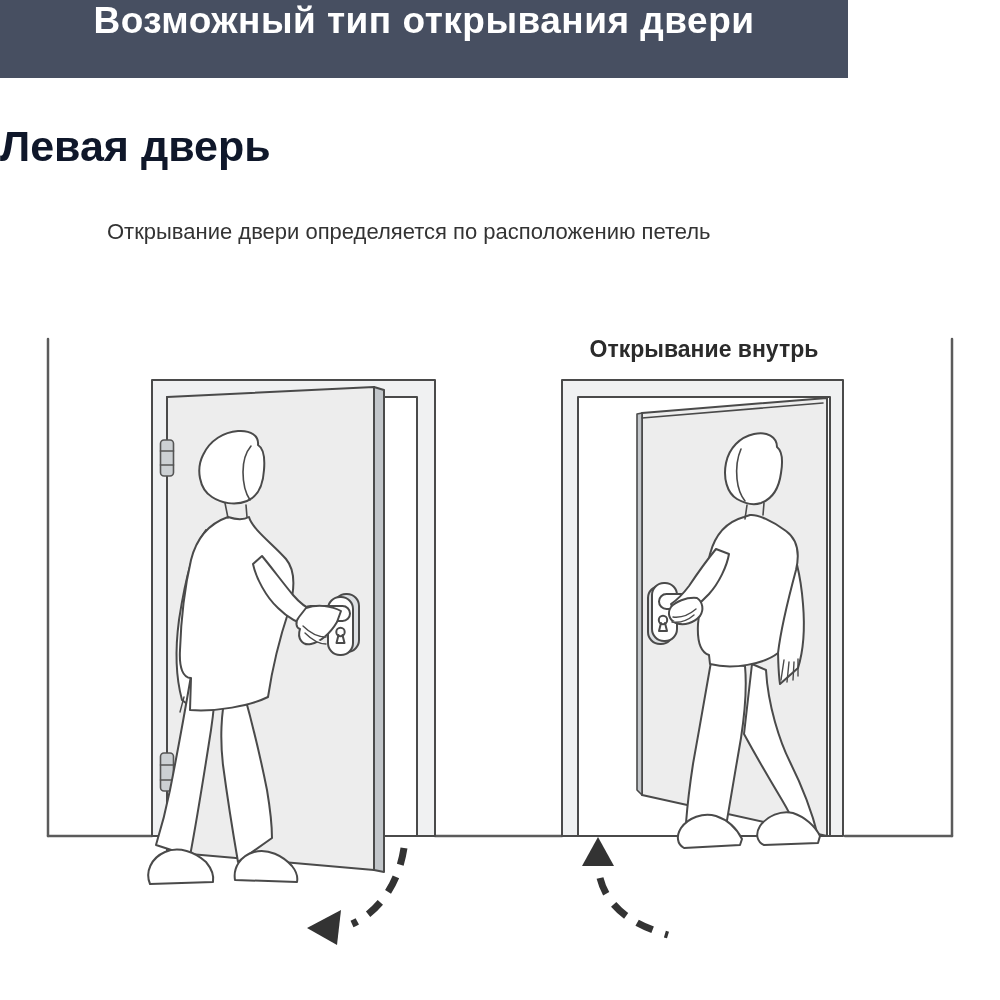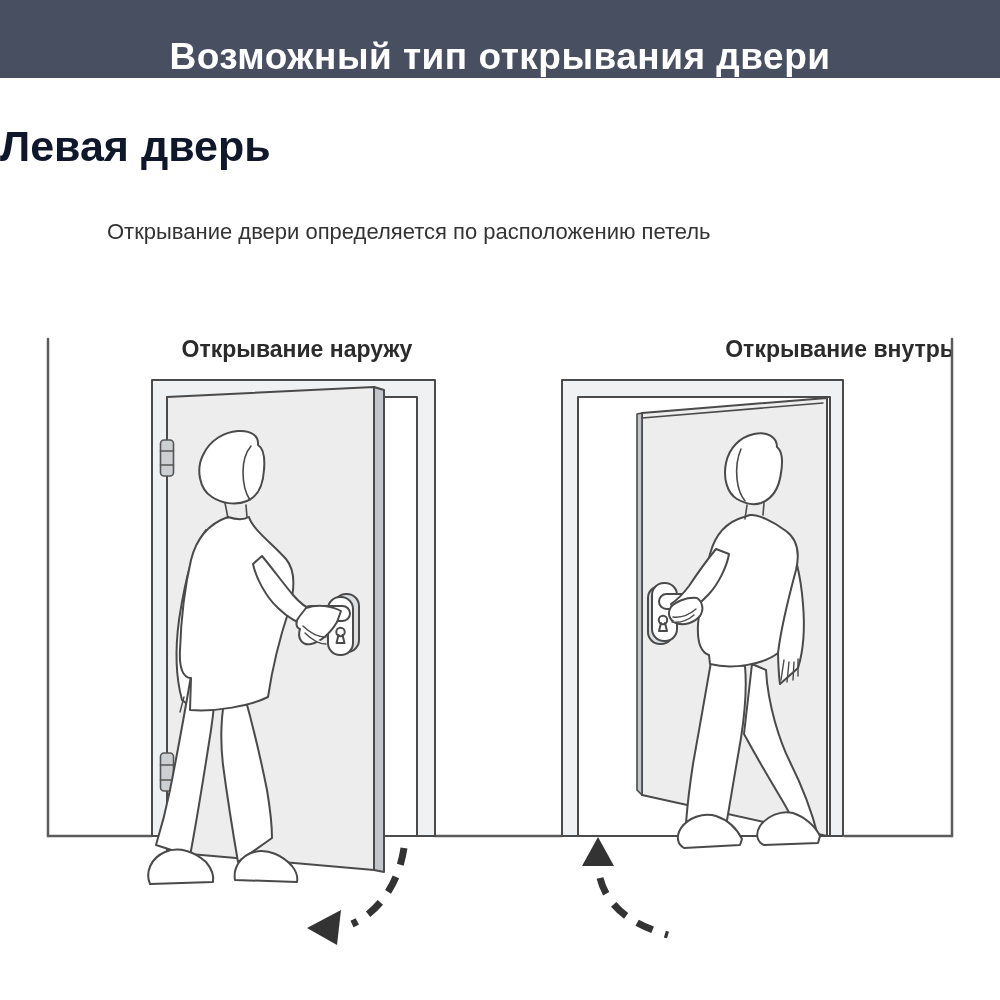--- a/index.html
+++ b/index.html
@@ -1,46 +1,45 @@
 <!DOCTYPE html>
 <html><head>
 <meta charset="utf-8">
 <style>
   html,body{margin:0;padding:0;background:#ffffff;}
   .page{position:relative;width:1000px;height:1000px;background:#ffffff;overflow:hidden;
         font-family:"Liberation Sans","DejaVu Sans",sans-serif;}
-  .header{position:absolute;top:0;left:0;width:1000px;height:78px;background:#474f61;
-          display:flex;align-items:flex-end;justify-content:center;}
+  .header{position:absolute;top:0;left:0;width:848px;height:78px;background:#474f61;
+          display:flex;align-items:flex-start;justify-content:center;}
   .header .title{color:#ffffff;font-size:37px;font-weight:bold;letter-spacing:.5px;}
   .subtitle{position:absolute;top:122px;left:0;width:1000px;
             font-size:43px;font-weight:bold;color:#0f172a;}
   .description{position:absolute;top:214px;left:107px;width:860px;font-size:22px;
                color:#333333;line-height:36px;}
   .diag-label{position:absolute;top:336px;width:500px;text-align:center;
               font-size:23px;font-weight:bold;color:#2b2b2b;}
   .diag-label.left{left:47px;}
-  .diag-label.right{left:454px;text-align:right;}
+  .diag-label.right{left:454px;}
   svg.illustration{position:absolute;top:0;left:0;}
 </style>
 </head>
 <body>
 
 <div class="page">
 
   <div class="header" style="background: rgb(71, 79, 97);">
     <div class="title" style="color: rgb(255, 255, 255);">Возможный тип открывания двери</div>
   </div>
 
   <div class="subtitle">Левая дверь</div>
 
   <div class="description">
     <span>Открывание двери определяется по расположению петель</span><br>
   </div>
 
-  <div class="diag-label left">Открывание наружу</div>
   <div class="diag-label right">Открывание внутрь</div>
 
   <svg class="illustration" width="1000" height="1000" viewBox="0 0 1000 1000" fill="none" stroke-linejoin="round" stroke-linecap="round">
 
     <g>
 
       <g stroke="#5b5b5b" stroke-width="2.5">
         <line x1="48" y1="339" x2="48" y2="836"></line>
         <line x1="48" y1="836" x2="152" y2="836"></line>
         <line x1="435" y1="836" x2="562" y2="836"></line>

